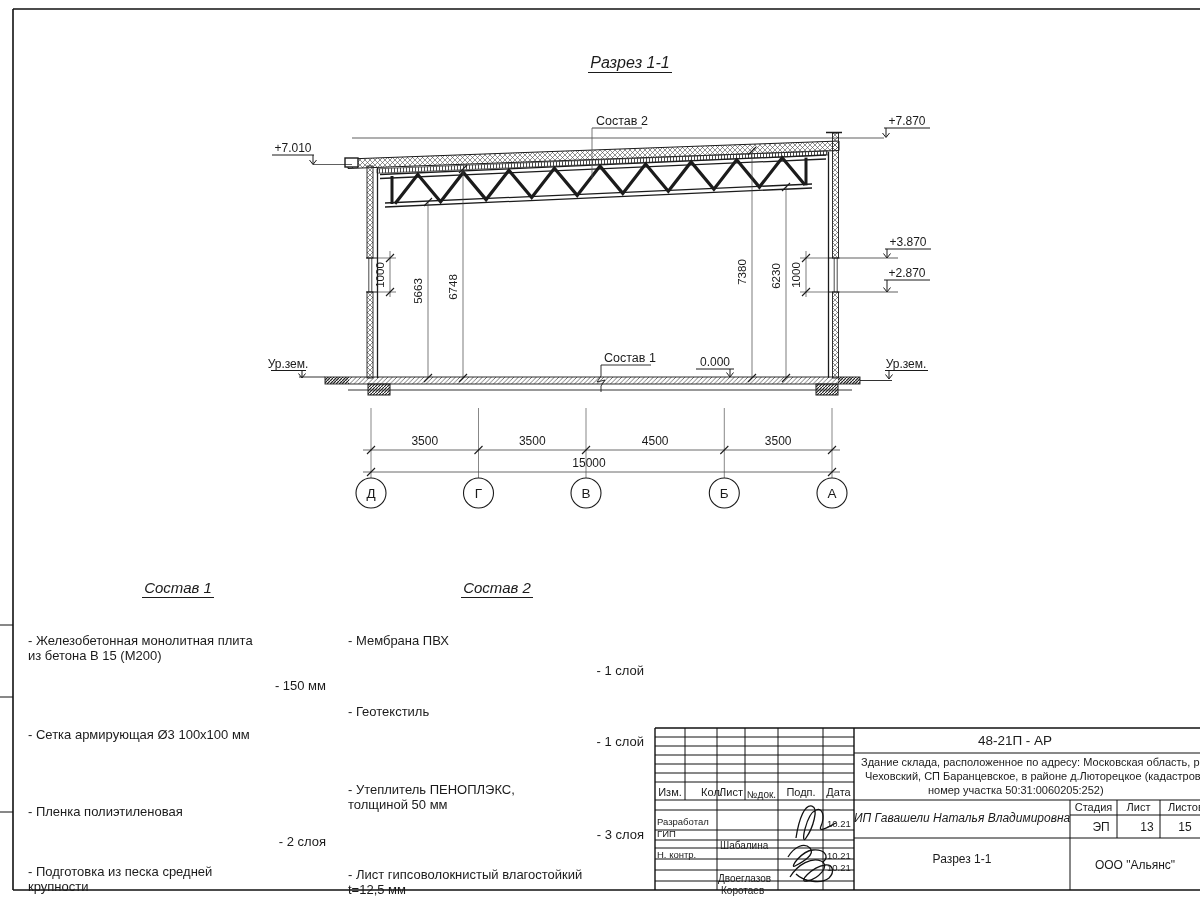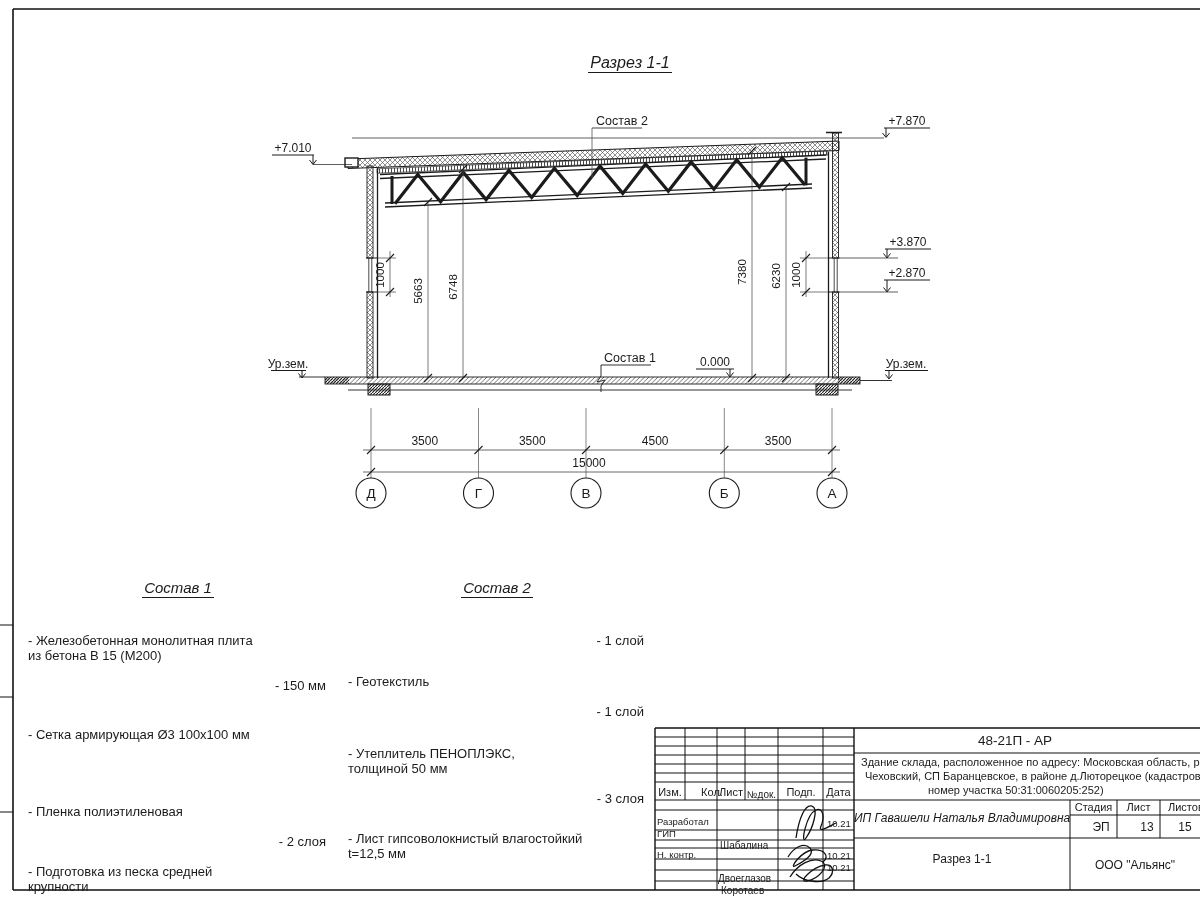--- a/index.html
+++ b/index.html
@@ -283,23 +283,24 @@
     <span class="nm">- Подготовка из песка средней
 крупности</span>
     
   </div>
 
 </div>
 
 <div id="sostav2" class="complist">
   <div class="ctitle"><span>Состав 2</span></div>
   <div class="litem" style="margin-bottom:11px">
+    <span class="nm">- Мембрана ПВХ</span>
     <span class="val">- 1 слой</span>
   </div>
-  <div class="litem" style="margin-bottom:12px">
+  <div class="litem" style="margin-bottom:18px">
     <span class="nm">- Геотекстиль</span>
     <span class="val">- 1 слой</span>
   </div>
   <div class="litem" style="margin-bottom:10px">
     <span class="nm">- Утеплитель ПЕНОПЛЭКС,
 толщиной 50 мм</span>
     <span class="val">- 3 слоя</span>
   </div>
   <div class="litem" style="margin-bottom:9px">
     <span class="nm">- Лист гипсоволокнистый влагостойкий

